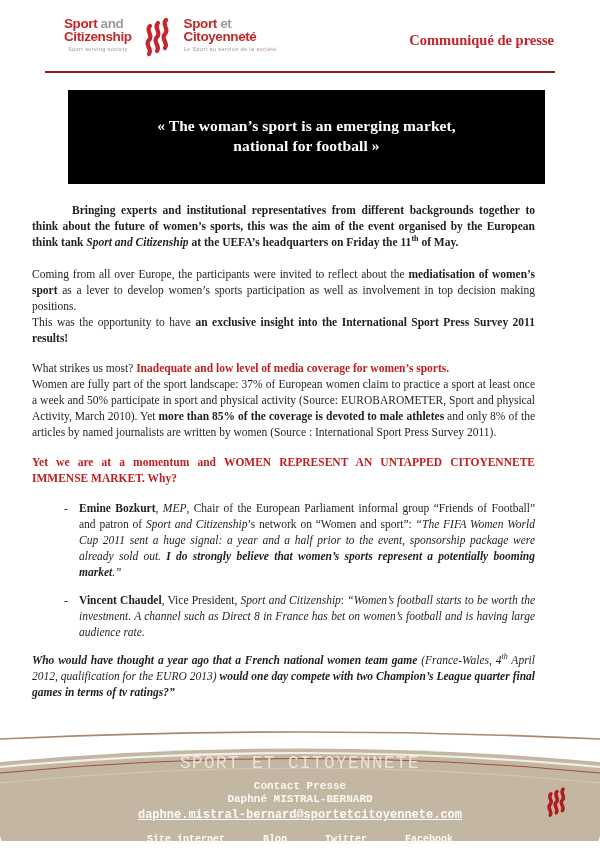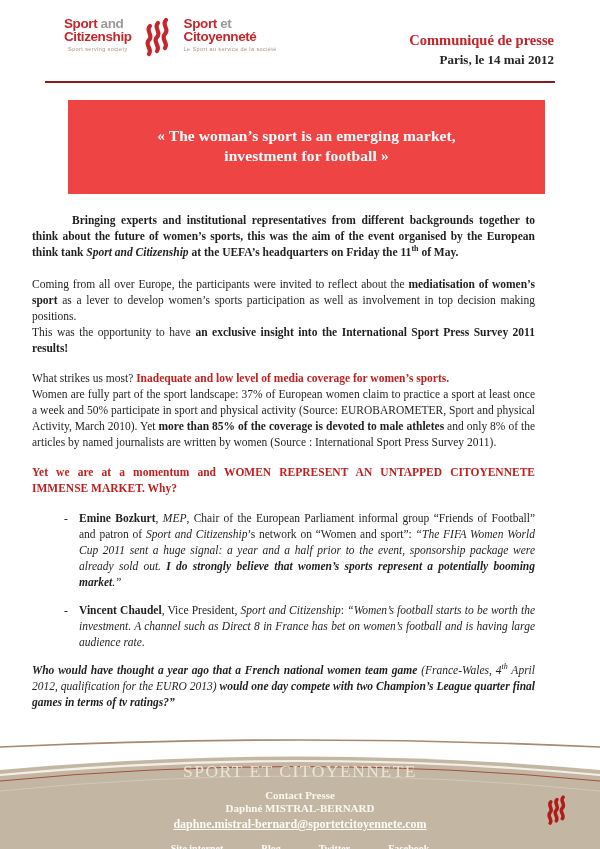--- a/index.html
+++ b/index.html
@@ -3,37 +3,38 @@
 <meta charset="utf-8">
 <style>
   html,body { margin:0; padding:0; }
   .page {
     position: relative;
     width: 600px; height: 849px;
     background: #ffffff;
     font-family: "Liberation Serif", serif;
     overflow: hidden;
     box-sizing: border-box;
+    border-radius: 15px;
   }
   
   .header { display:flex; align-items:flex-start; padding: 18px 46px 0 64px; }
   .logos { display:flex; align-items:flex-start; gap:9px; }
   .logo { text-align:left; }
   .logo-line { font-family:"Liberation Sans", sans-serif; font-weight:bold; font-size:13.5px; line-height:12.5px; letter-spacing:-0.4px; color:#c5262c; white-space:nowrap; }
   .logo-line .gray { color:#9b9b9b; }
   .tagline { font-family:"Liberation Sans", sans-serif; font-size:5.5px; color:#a98e85; margin-top:3px; text-align:center; letter-spacing:0.4px; }
   .sss-svg { display:block; }
   .press-block { margin-left:auto; text-align:right; padding-top:14px; }
   .press-label { color:#c2242b; font-weight:bold; font-size:14.5px; }
   .dateline { color:#272727; font-weight:bold; font-size:13px; margin-top:3px; }
   .top-rule { margin:13px 45px 0 45px; border-top:2.5px solid #8e1b1b; }
   
   .title-box {
     margin:17px 55px 16px 68px;
-    background:#ef4444;
+    background:#000000;
     color:#ffffff;
     text-align:center;
     padding:26px 22px 28px 22px;
     box-sizing:border-box;
   }
   .title-box .t1 { font-size:15.5px; font-weight:bold; line-height:20px; letter-spacing:0.1px; }
   .title-box .subtitle { font-size:13.5px; font-weight:bold; font-style:italic; margin-top:3px; color:#f3e4e4; }
   
   .content {
     margin:18px 65px 0 32px;
@@ -48,21 +49,21 @@
   .i { font-style:italic; }
   .bi { font-weight:bold; font-style:italic; }
   .red { color:#c11f1f; }
   sup { font-size:8px; line-height:0; }
   .bullets { margin-left:32px; }
   .bullet { display:flex; margin-bottom:12px; }
   .bullet .dash { width:15px; flex:none; }
   .bullet .btxt { flex:1; text-align:justify; }
   .p-quote { margin-left:47px; margin-bottom:0 !important; }
   
-  .footer { position:absolute; left:0; bottom:0; width:600px; height:114px; }
+  .footer { position:absolute; left:0; bottom:8px; width:600px; height:114px;font-family:Liberation Mono, monospace; }
   .footer svg.bg { position:absolute; left:0; top:0; }
   .footer-text { position:absolute; top:26px; left:0; width:100%; text-align:center; }
   .org { font-size:17.5px; color:#ebe4d6; letter-spacing:1.5px; }
   .contact-label { font-size:11px; font-weight:bold; color:#fbf8f1; margin-top:7px; }
   .contact-name { font-size:11px; font-weight:bold; color:#fbf8f1; margin-top:1px; }
   .email { display:inline-block; font-size:12px; font-weight:bold; color:#fdfbf6; text-decoration:underline; margin-top:1px; cursor:pointer; }
   .links { display:flex; justify-content:center; gap:38px; margin-top:11px; }
   .links a { font-size:10px; font-weight:bold; color:#fdfbf6; text-decoration:underline; cursor:pointer; }
   .footer-sss { position:absolute; right:30px; bottom:22px; }
 </style>
@@ -84,30 +85,29 @@
         <path d="M25 2 C 20 7, 29 11, 24 16 C 19 21, 28 25, 24 30" stroke="#c5262c" stroke-width="4.2" fill="none" stroke-linecap="round"></path>
       </svg>
       <div class="logo">
         <div class="logo-line"><span>Sport</span> <span class="gray">et</span></div>
         <div class="logo-line">Citoyenneté</div>
         <div class="tagline">Le Sport au service de la société</div>
       </div>
     </div>
     <div class="press-block">
       <div class="press-label">Communiqué de presse</div>
-      <div class="dateline">Paris, le 14 mai 2012</div>
     </div>
   </div>
 
   <div class="top-rule"></div>
 
   <div class="title-box">
     <div class="t1">
       <span>« The woman’s sport is an emerging market,</span><br>
-      <span>investment for football »</span>
+      <span>national for football »</span>
     </div>
   </div>
 
   <div class="content">
 
     <p class="p-lead"><span>Bringing experts and institutional representatives from different backgrounds together to think about the future of women’s sports, this was the aim of the event organised by the European think tank </span><span class="i">Sport and Citizenship</span><span> at the UEFA’s headquarters on Friday the 11</span><sup>th</sup><span> of May.</span></p>
 
     <p><span>Coming from all over Europe, the participants were invited to reflect about the </span><span class="b">mediatisation of women’s sport</span><span> as a lever to develop women’s sports participation as well as involvement in top decision making positions.</span><br><span>This was the opportunity to have </span><span class="b">an exclusive insight into the International Sport Press Survey 2011 results!</span></p>
 
     <p><span>What strikes us most? </span><span class="b red">Inadequate and low level of media coverage for women’s sports.</span><br><span>Women are fully part of the sport landscape: 37% of European women claim to practice a sport at least once a week and 50% participate in sport and physical activity (Source: EUROBAROMETER, Sport and physical Activity, March 2010). Yet </span><span class="b">more than 85% of the coverage is devoted to male athletes</span><span> and only 8% of the articles by named journalists are written by women (Source : International Sport Press Survey 2011).</span></p>

